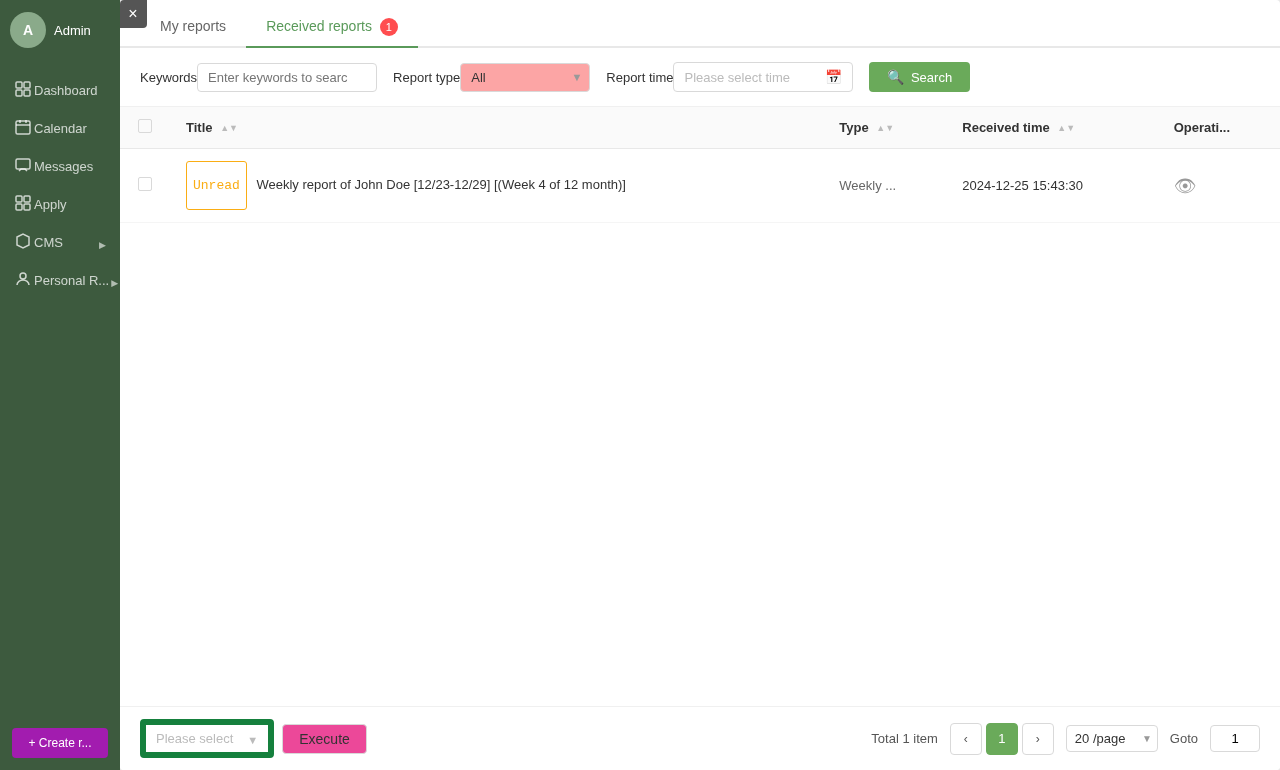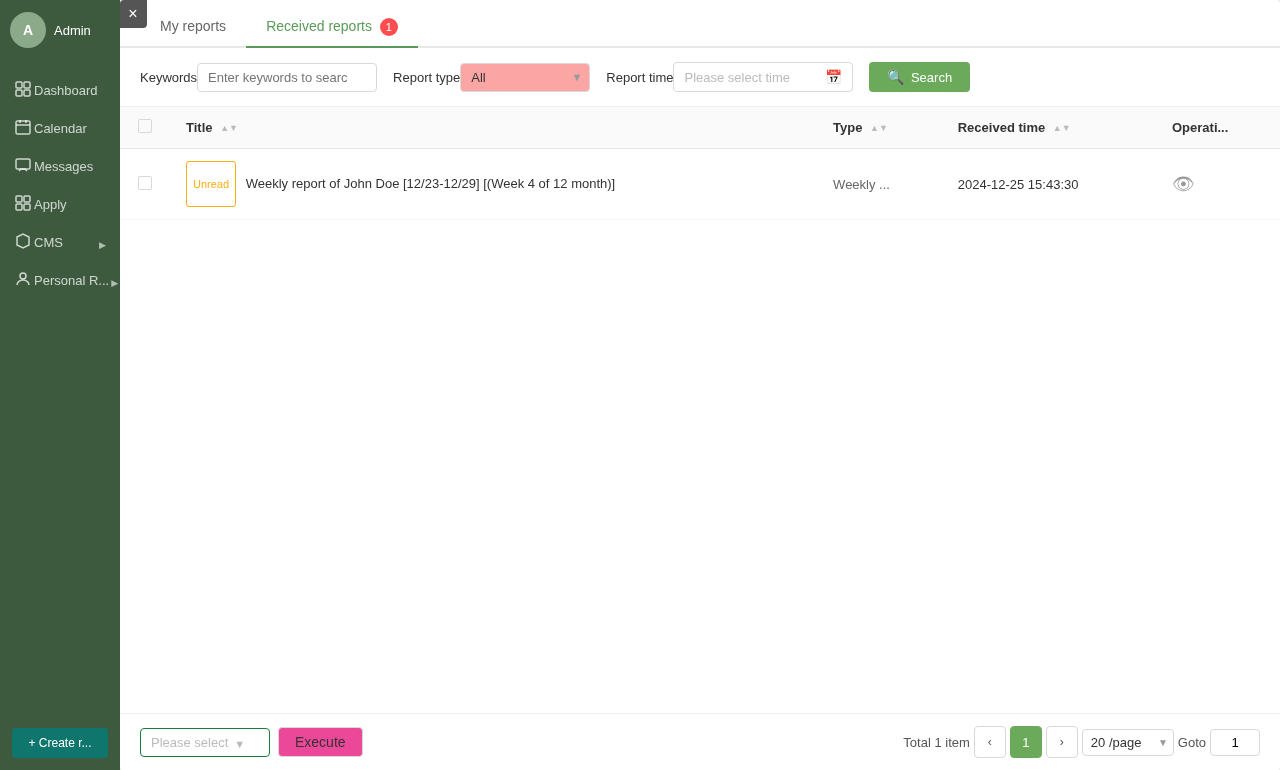--- a/index.html
+++ b/index.html
@@ -69,21 +69,21 @@
       width: 18px; height: 18px;
       display: flex; align-items: center; justify-content: center;
       flex-shrink: 0;
     }
     .sidebar-bottom {
       width: 100%;
       padding: 12px;
     }
     .create-btn {
       width: 100%;
-      background: #0f766e;
+      background: #a21caf;
       color: white;
       border: none;
       border-radius: 4px;
       padding: 8px 6px;
       font-size: 12px;
       cursor: pointer;
       text-align: center;
     }
 
     
@@ -276,22 +276,23 @@
       border-radius: 2px;
       display: inline-block;
       cursor: pointer;
     }
     .unread-badge {
       display: inline-block;
       border: 1px solid #faad14;
       color: #faad14;
       border-radius: 3px;
       padding: 16px 6px;
-      font-size: 11px;
+      font-size: 13px;
       margin-right: 6px;
+      font-family: Liberation Mono, monospace;
     }
     .type-cell {
       color: #666;
     }
     .time-cell {
       color: #333;
     }
     .view-icon {
       cursor: pointer;
       color: #999;
@@ -306,44 +307,44 @@
       padding: 12px 20px;
       border-top: 1px solid #f0f0f0;
       background: white;
     }
     .footer-left {
       display: flex;
       align-items: center;
       gap: 8px;
     }
     .please-select {
-      border: 1px solid #15803d;
+      border: 6px solid #15803d;
       border-radius: 4px;
       padding: 6px 10px;
       font-size: 13px;
       color: #bbb;
       display: flex;
       align-items: flex-end;
-      gap: 6px;
+      gap: 14px;
       cursor: pointer;
       min-width: 130px;
     }
     .execute-btn {
       border: 1px solid #d9d9d9;
       border-radius: 4px;
       padding: 6px 16px;
       font-size: 14px;
       color: #333;
       background: #ec4899;
       cursor: pointer;
     }
     .footer-right {
       display: flex;
       align-items: center;
-      gap: 4px;
+      gap: 12px;
     }
     .total-label {
       font-size: 13px;
       color: #555;
     }
     .pagination {
       display: flex;
       align-items: center;
       gap: 4px;
     }

